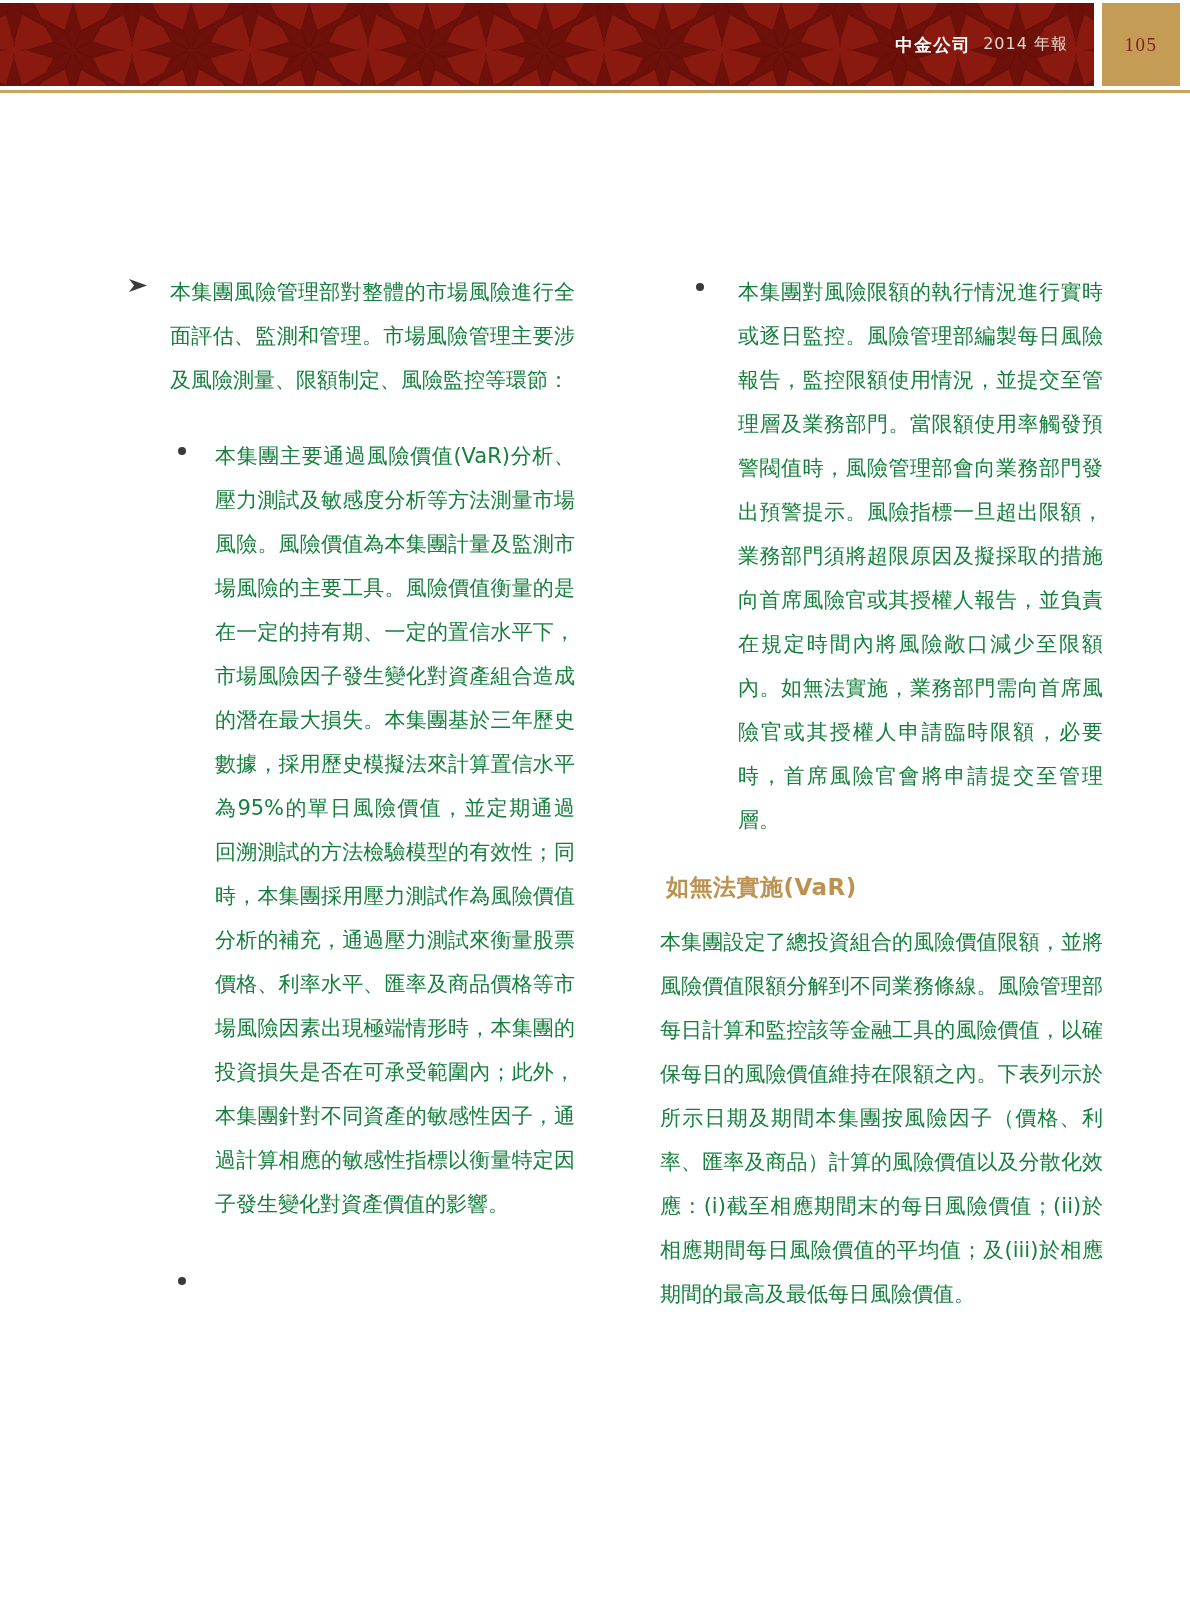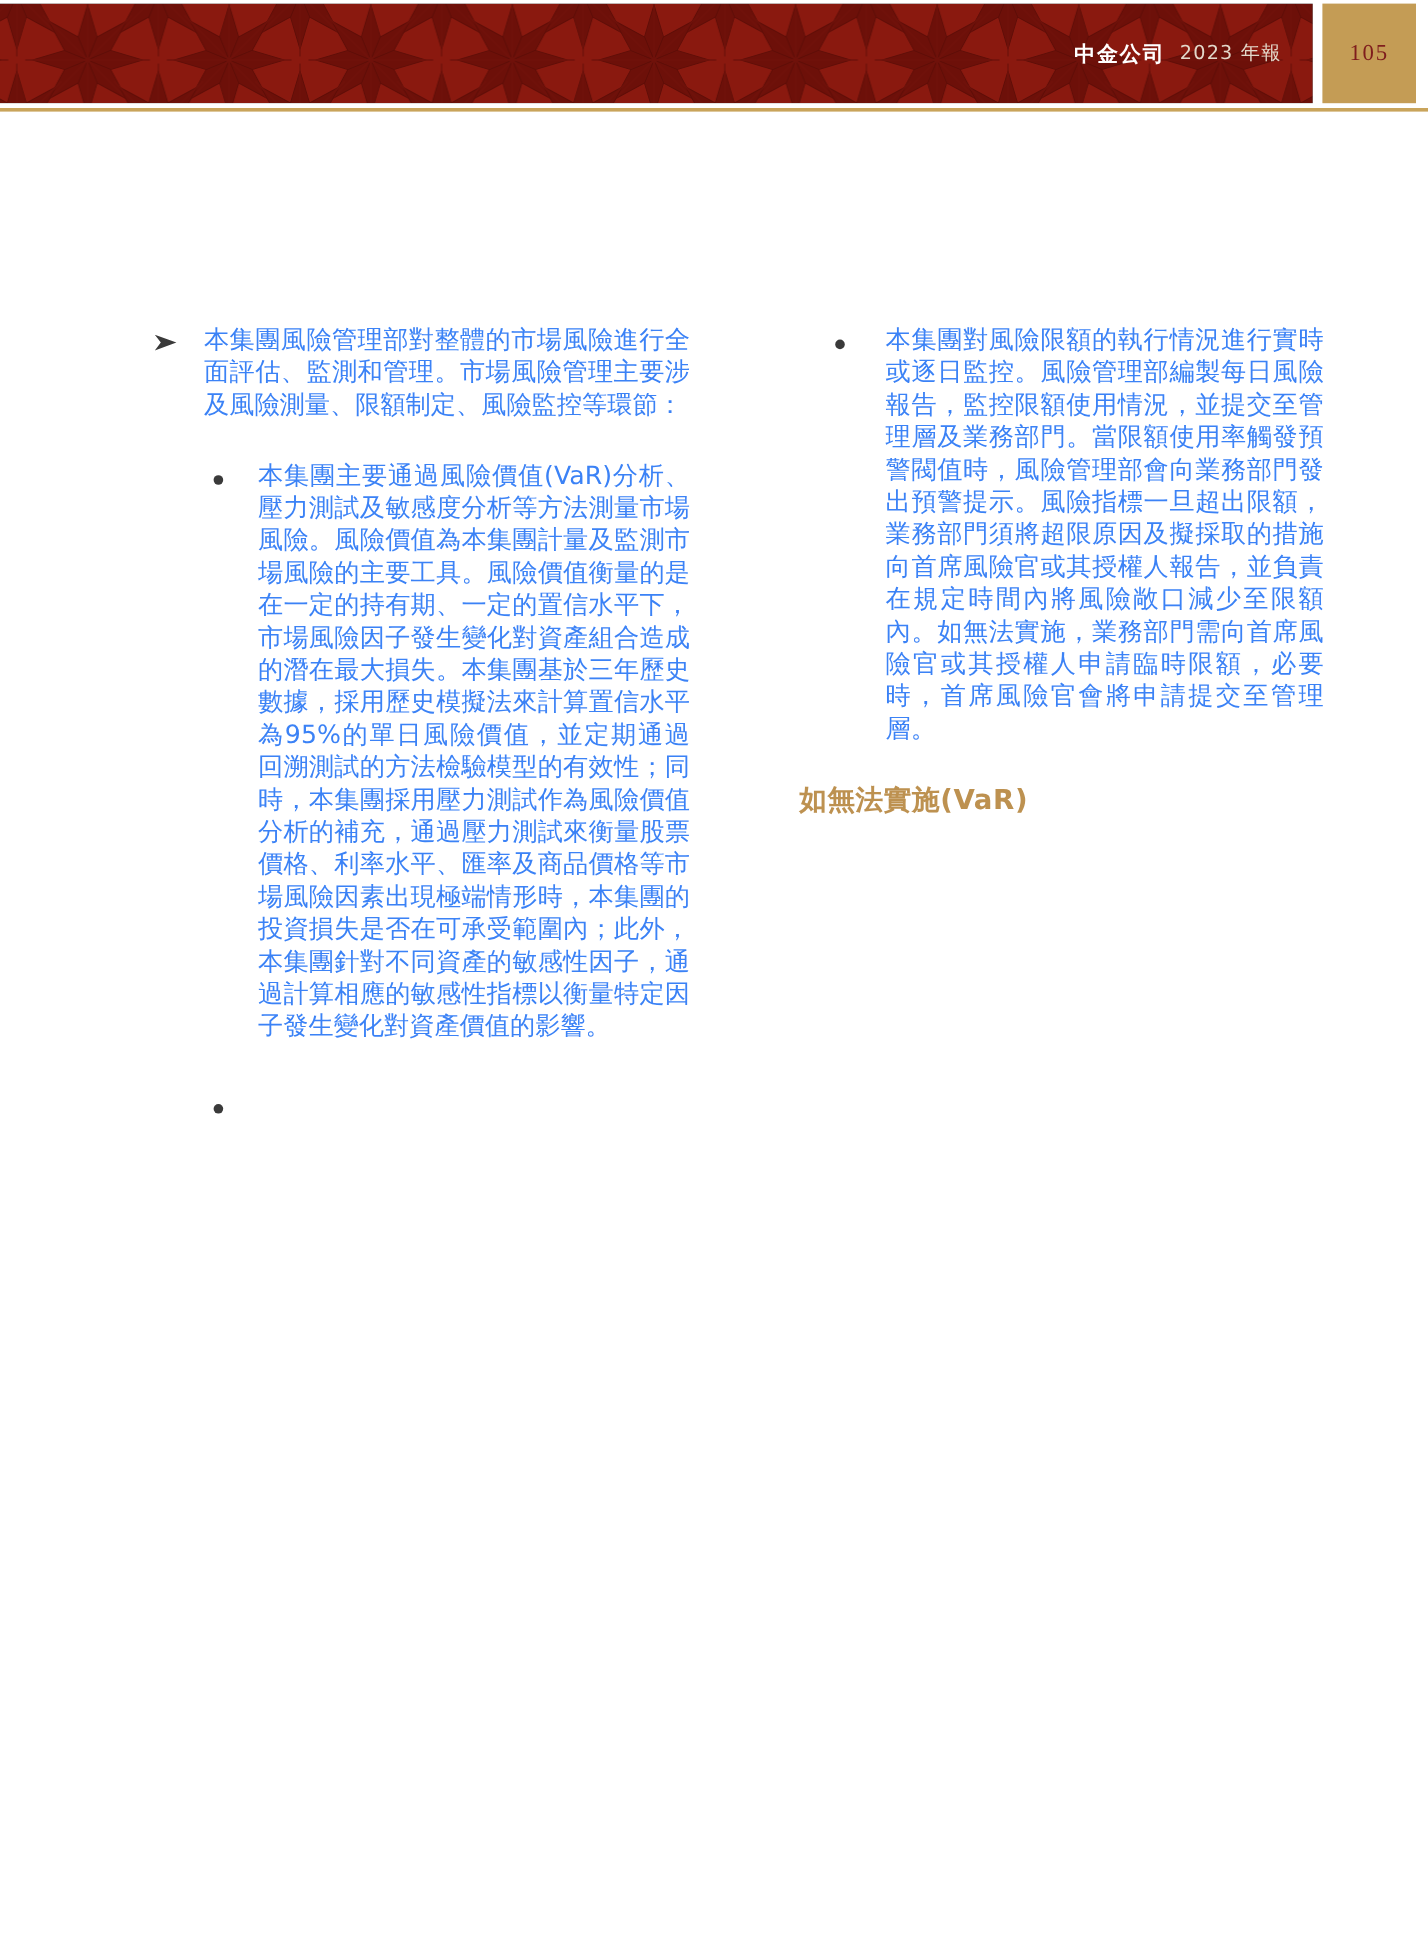--- a/index.html
+++ b/index.html
@@ -28,21 +28,21 @@
   .pagenum {
     font-family:"Liberation Serif","DejaVu Serif",serif;
     color:#7f1d1d; font-size:19px; letter-spacing:1.5px;
   }
   .gold-rule {
     position:absolute; top:90px; left:0; width:1190px; height:3px; background:#c9a45b;
   }
 
   
   .bodytext {
-    font-size:21px; line-height:27px; color:#3b82f6;
+    font-size:21px; line-height:44px; color:#15803d;
     text-align:justify; text-justify:inter-character;
   }
   .left-col  { position:absolute; left:128px; top:270px; width:447px; }
   .right-col { position:absolute; left:660px; top:270px; width:443px; }
 
   .intro-row { display:flex; }
   .intro-marker { width:42px; flex:none; padding-top:8px; }
   .intro-text { flex:1; }
 
   .sub-item { position:relative; padding-left:87px; }
@@ -95,21 +95,21 @@
           <use href="#star" transform="translate(118,0)"></use>
           <use href="#star" transform="translate(59,55)"></use>
           <use href="#star" transform="translate(0,110)"></use>
           <use href="#star" transform="translate(118,110)"></use>
         </pattern>
       </defs>
       <rect width="1094" height="83" fill="url(#asanoha)"></rect>
     </svg>
     <div class="banner-text">
       <span class="company-name">中金公司</span>
-      <span class="report-year">2023 年報</span>
+      <span class="report-year">2014 年報</span>
     </div>
   </div>
 
   <div class="pagenum-box">
     <span class="pagenum">105</span>
   </div>
 
   <div class="gold-rule"></div>
 
   <div class="left-col">
@@ -133,15 +133,16 @@
   </div>
 
   <div class="right-col">
     <div class="r-bullet bodytext">
       <span class="dot"></span>
       <span>本集團對風險限額的執行情況進行實時或逐日監控。風險管理部編製每日風險報告，監控限額使用情況，並提交至管理層及業務部門。當限額使用率觸發預警閥值時，風險管理部會向業務部門發出預警提示。風險指標一旦超出限額，業務部門須將超限原因及擬採取的措施向首席風險官或其授權人報告，並負責在規定時間內將風險敞口減少至限額內。如無法實施，業務部門需向首席風險官或其授權人申請臨時限額，必要時，首席風險官會將申請提交至管理層。</span>
     </div>
 
     <h2 class="section-heading">如無法實施(VaR)</h2>
 
+    <p class="r-para bodytext">本集團設定了總投資組合的風險價值限額，並將風險價值限額分解到不同業務條線。風險管理部每日計算和監控該等金融工具的風險價值，以確保每日的風險價值維持在限額之內。下表列示於所示日期及期間本集團按風險因子（價格、利率、匯率及商品）計算的風險價值以及分散化效應：(i)截至相應期間末的每日風險價值；(ii)於相應期間每日風險價值的平均值；及(iii)於相應期間的最高及最低每日風險價值。</p>
   </div>
 
 </div>
 
 </body></html>

